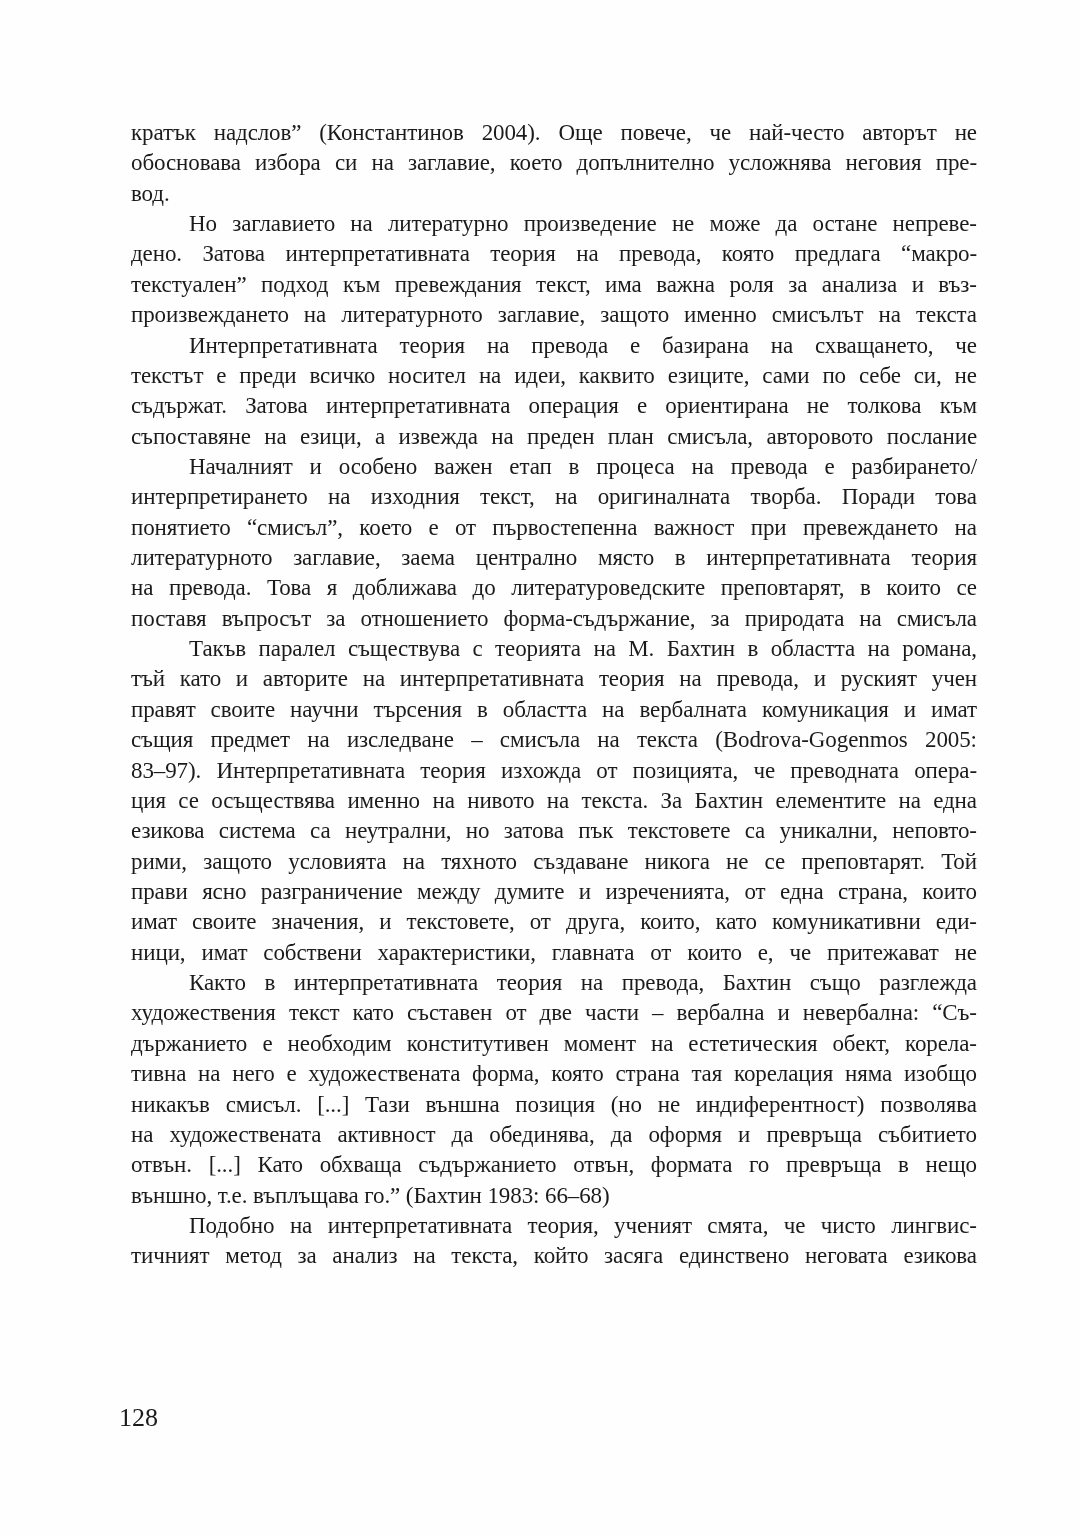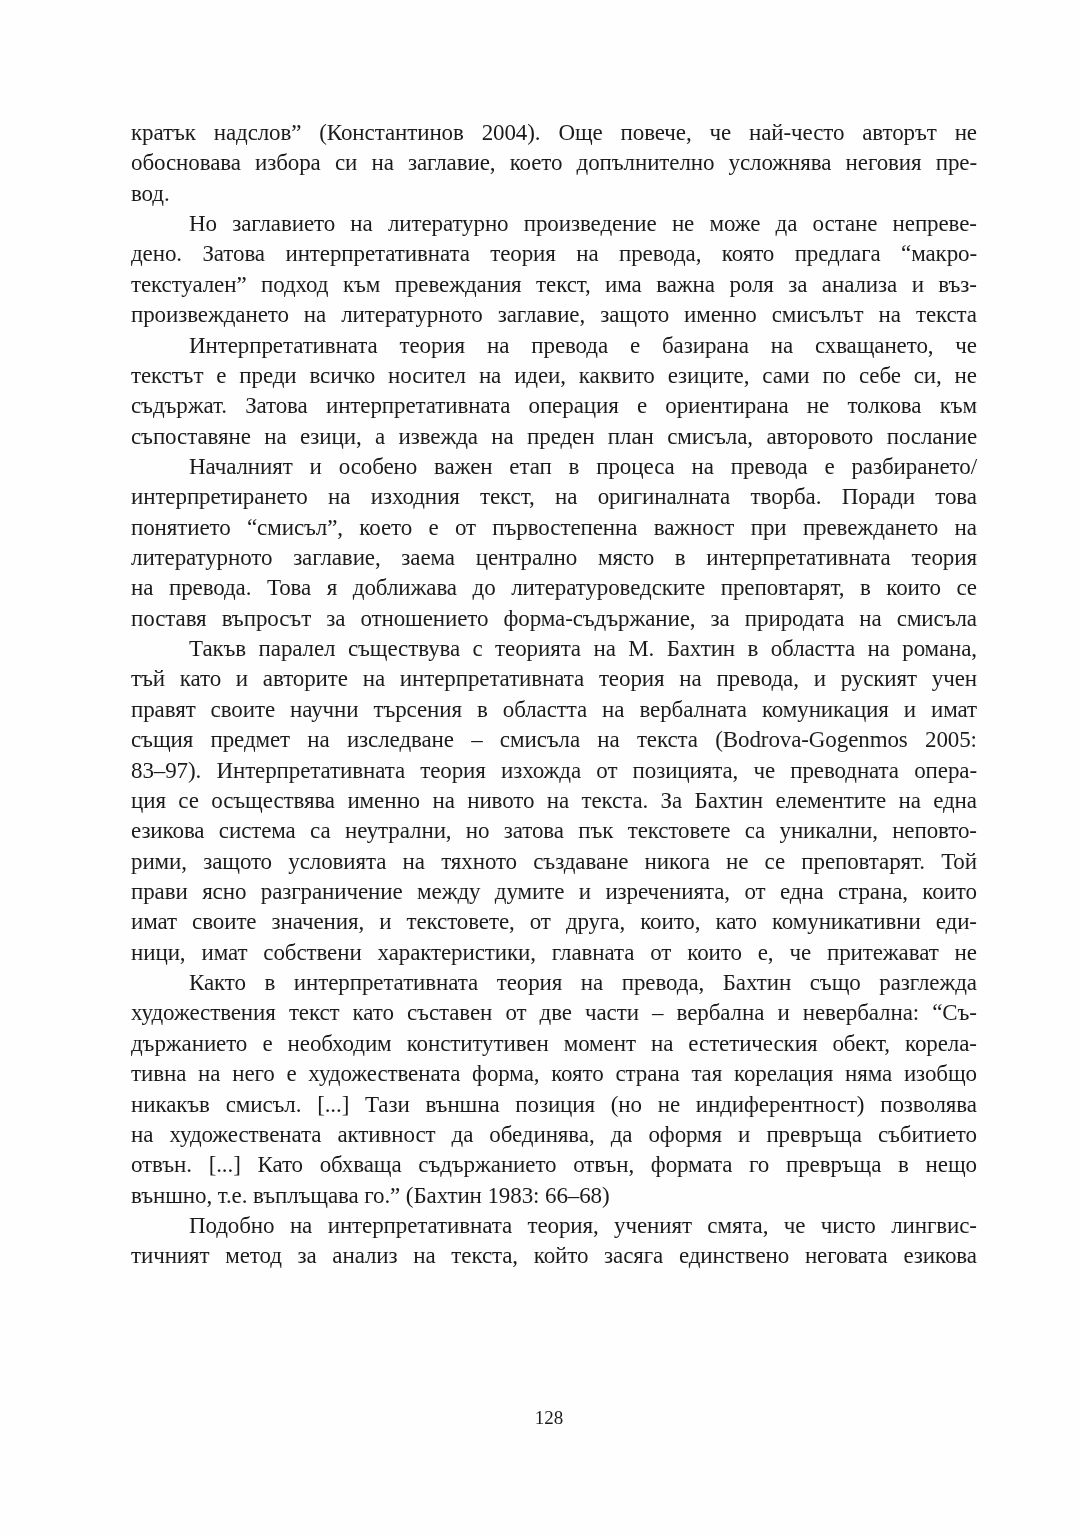--- a/index.html
+++ b/index.html
@@ -32,25 +32,24 @@
   }
   .line.just {
     display: flex;
     justify-content: space-between;
   }
   .line.just span { flex: 0 0 auto; }
   .line.indent { padding-left: 58px; }
   .line.final { text-align: left; }
   .page-number {
     position: absolute;
-    left: 126px;
+    left: 119px;
     top: 1403px;
     width: 846px;
-    text-align: center;
-    font-size: 19px;
+    font-size: 26px;
     line-height: 30.36px;
     letter-spacing: 0;
   }
 </style>
 </head>
 <body>
 
 <div class="page">
   <div class="text-body">
       <div class="line just">

